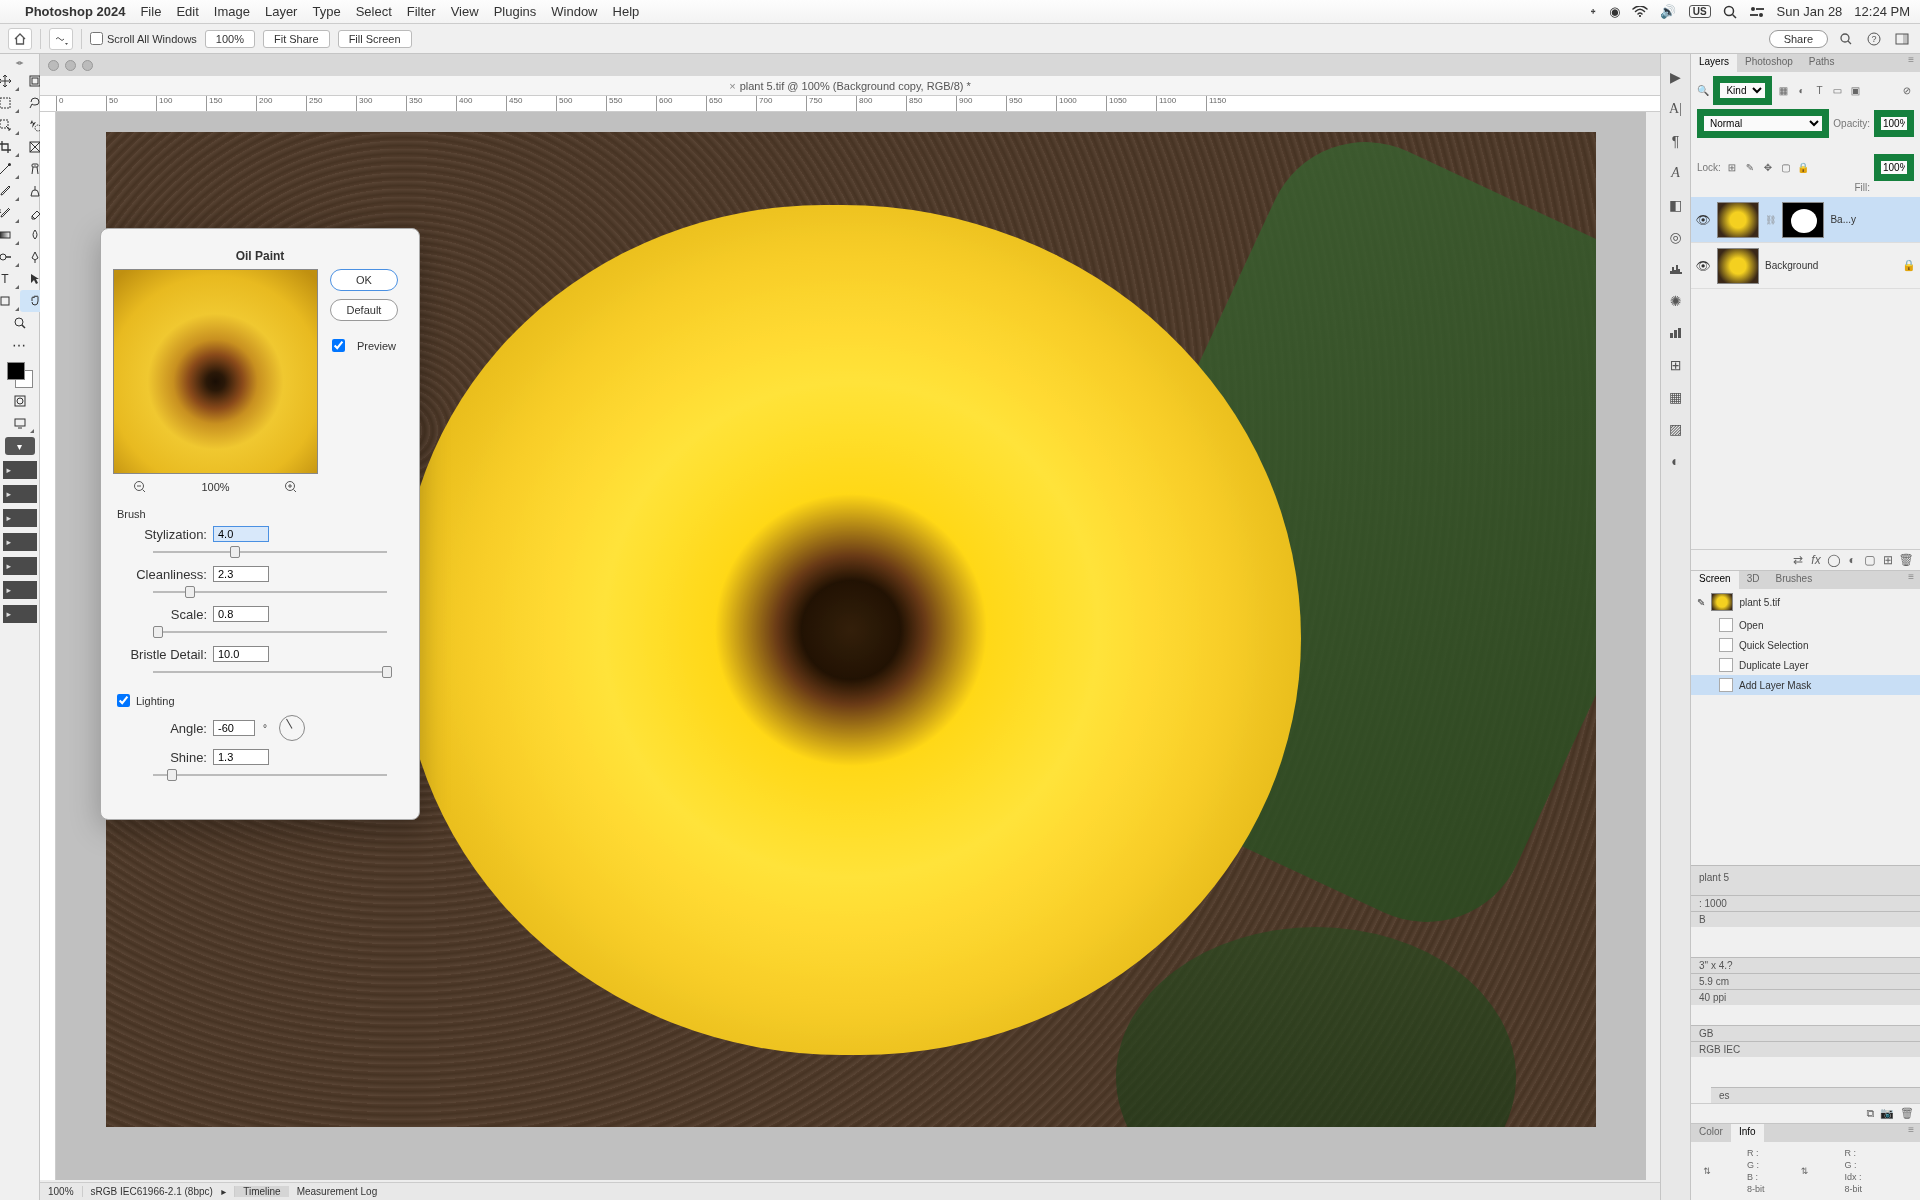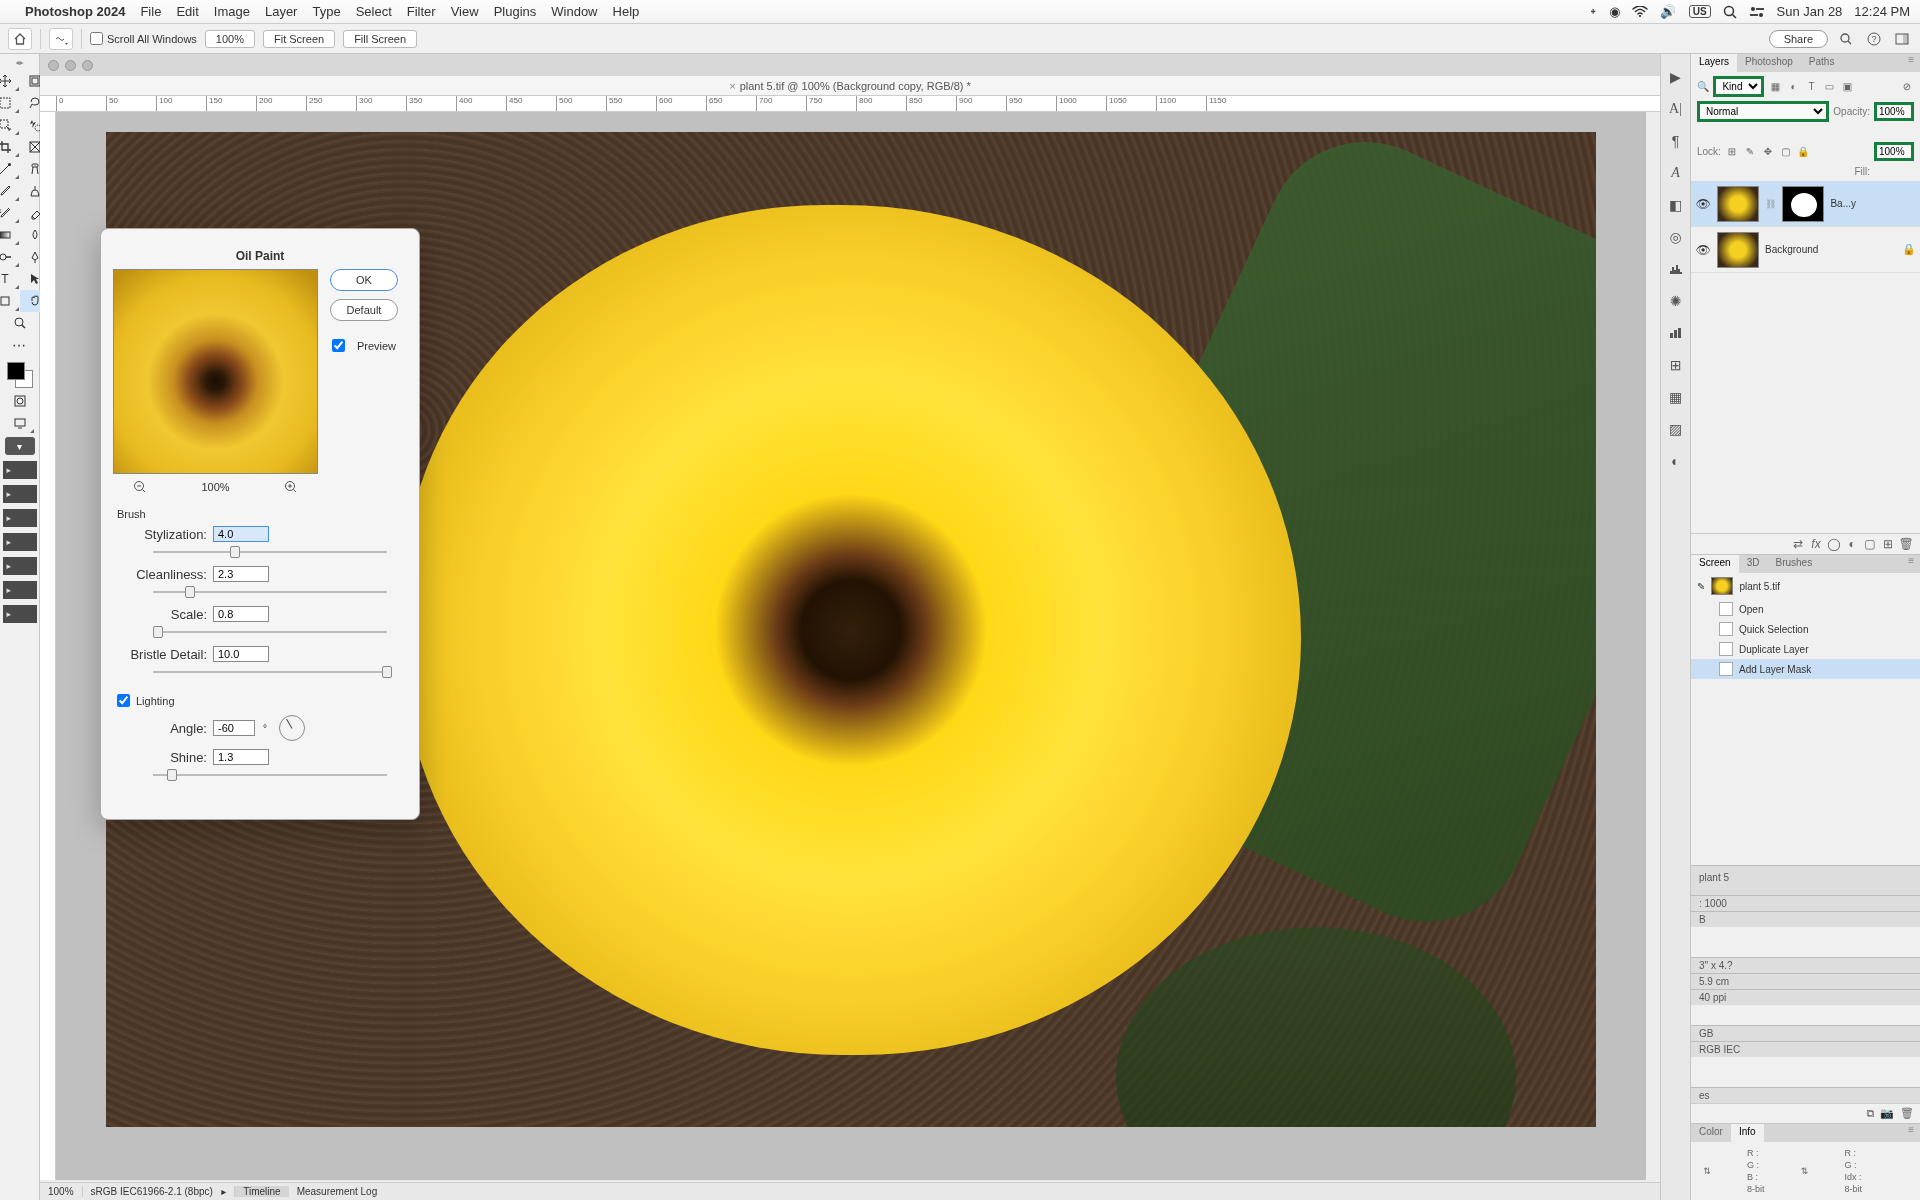--- a/index.html
+++ b/index.html
@@ -64,21 +64,21 @@
 .panel-icon { width: 18px; height: 18px; display: flex; align-items: center; justify-content: center; font-size: 14px; color: #555; }
 .panels { flex: 1; background: #f0f0f0; border-left: 1px solid #c5c5c5; display: flex; flex-direction: column; }
 .panel-tabs { height: 18px; display: flex; background: #d5d5d5; font-size: 10px; }
 .panel-tab { padding: 2px 8px; color: #666; }
 .panel-tab.active { background: #f0f0f0; color: #000; }
 .panel-menu { margin-left: auto; padding: 0 6px; color: #888; }
 
 .layers-panel { flex: 0 0 auto; }
 .layers-controls { padding: 4px 6px; display: flex; flex-direction: column; gap: 4px; }
 .layers-row { display: flex; align-items: center; gap: 4px; font-size: 10px; color: #777; }
-.layers-row select, .layers-row input { font-size: 10px; border: 3px solid #15803d; background: #fafafa; padding: 1px 2px; }
+.layers-row select, .layers-row input { font-size: 10px; border: 7px solid #15803d; background: #fafafa; padding: 1px 2px; }
 .mini-icon { width: 14px; height: 14px; display: flex; align-items: center; justify-content: center; font-size: 10px; color: #666; }
 .layer { display: flex; align-items: center; height: 46px; border-bottom: 1px solid #ddd; gap: 6px; padding: 0 4px; }
 .layer.selected { background: #c8def5; }
 .vis { width: 16px; text-align: center; font-size: 12px; }
 .thumb { width: 42px; height: 36px; border: 1px solid #888; background: radial-gradient(circle,#f4d020 30%,#3a2818 80%); }
 .mask-thumb { width: 42px; height: 36px; border: 1px solid #888; background: #000; position: relative; }
 .mask-thumb::after { content:''; position: absolute; left: 8px; top: 6px; width: 26px; height: 24px; background: #fff; border-radius: 50%; }
 .layer-name { font-size: 10px; }
 .lock-icon { margin-left: auto; font-size: 11px; color: #777; }
 .layers-list-fill { height: 260px; }
@@ -188,21 +188,21 @@
         <path d="M3 7 Q5 4 7 7 Q9 10 11 7" stroke="#555" fill="none"></path>
         <path d="M12 11 L15 11 L13.5 13 Z" fill="#555"></path>
       </svg>
     </div>
   <div class="divider-v"></div>
   <label class="opt-checkbox">
       <input type="checkbox" style="">
       <span>Scroll All Windows</span>
     </label>
   <div class="opt-btn">100%</div>
-  <div class="opt-btn">Fit Screen</div>
+  <div class="opt-btn">Fit Share</div>
   <div class="opt-btn">Fill Screen</div>
   <div class="spacer"></div>
   <div class="share-btn">Share</div>
   <div class="icon-btn">
       <svg width="14" height="14" viewBox="0 0 14 14">
         <circle cx="6" cy="6" r="4" stroke="#555" fill="none" stroke-width="1.3"></circle>
         <line x1="9" y1="9" x2="12" y2="12" stroke="#555" stroke-width="1.3"></line>
       </svg>
     </div>
   <div class="icon-btn">
@@ -617,21 +617,21 @@
 
       <div style="position:relative;">
         <div class="peek-panel" style="height:30px;padding-top:6px;">plant 5</div>
         <div class="peek-panel">: 1000</div>
         <div class="peek-panel">B</div>
         <div class="peek-panel" style="margin-top:30px;">3" x 4.?</div>
         <div class="peek-panel">5.9 cm</div>
         <div class="peek-panel">40 ppi</div>
         <div class="peek-panel" style="margin-top:20px;">GB</div>
         <div class="peek-panel">RGB IEC</div>
-        <div class="peek-panel" style="margin-top:30px;">es</div>
+        <div class="peek-panel" style="margin-top:30px;margin-left:20px;">es</div>
       </div>
 
       <div class="history-bottom">
         <span>⧉</span>
         <span>📷</span>
         <span>🗑</span>
       </div>
     </div>
 
     <div class="info-panel">

